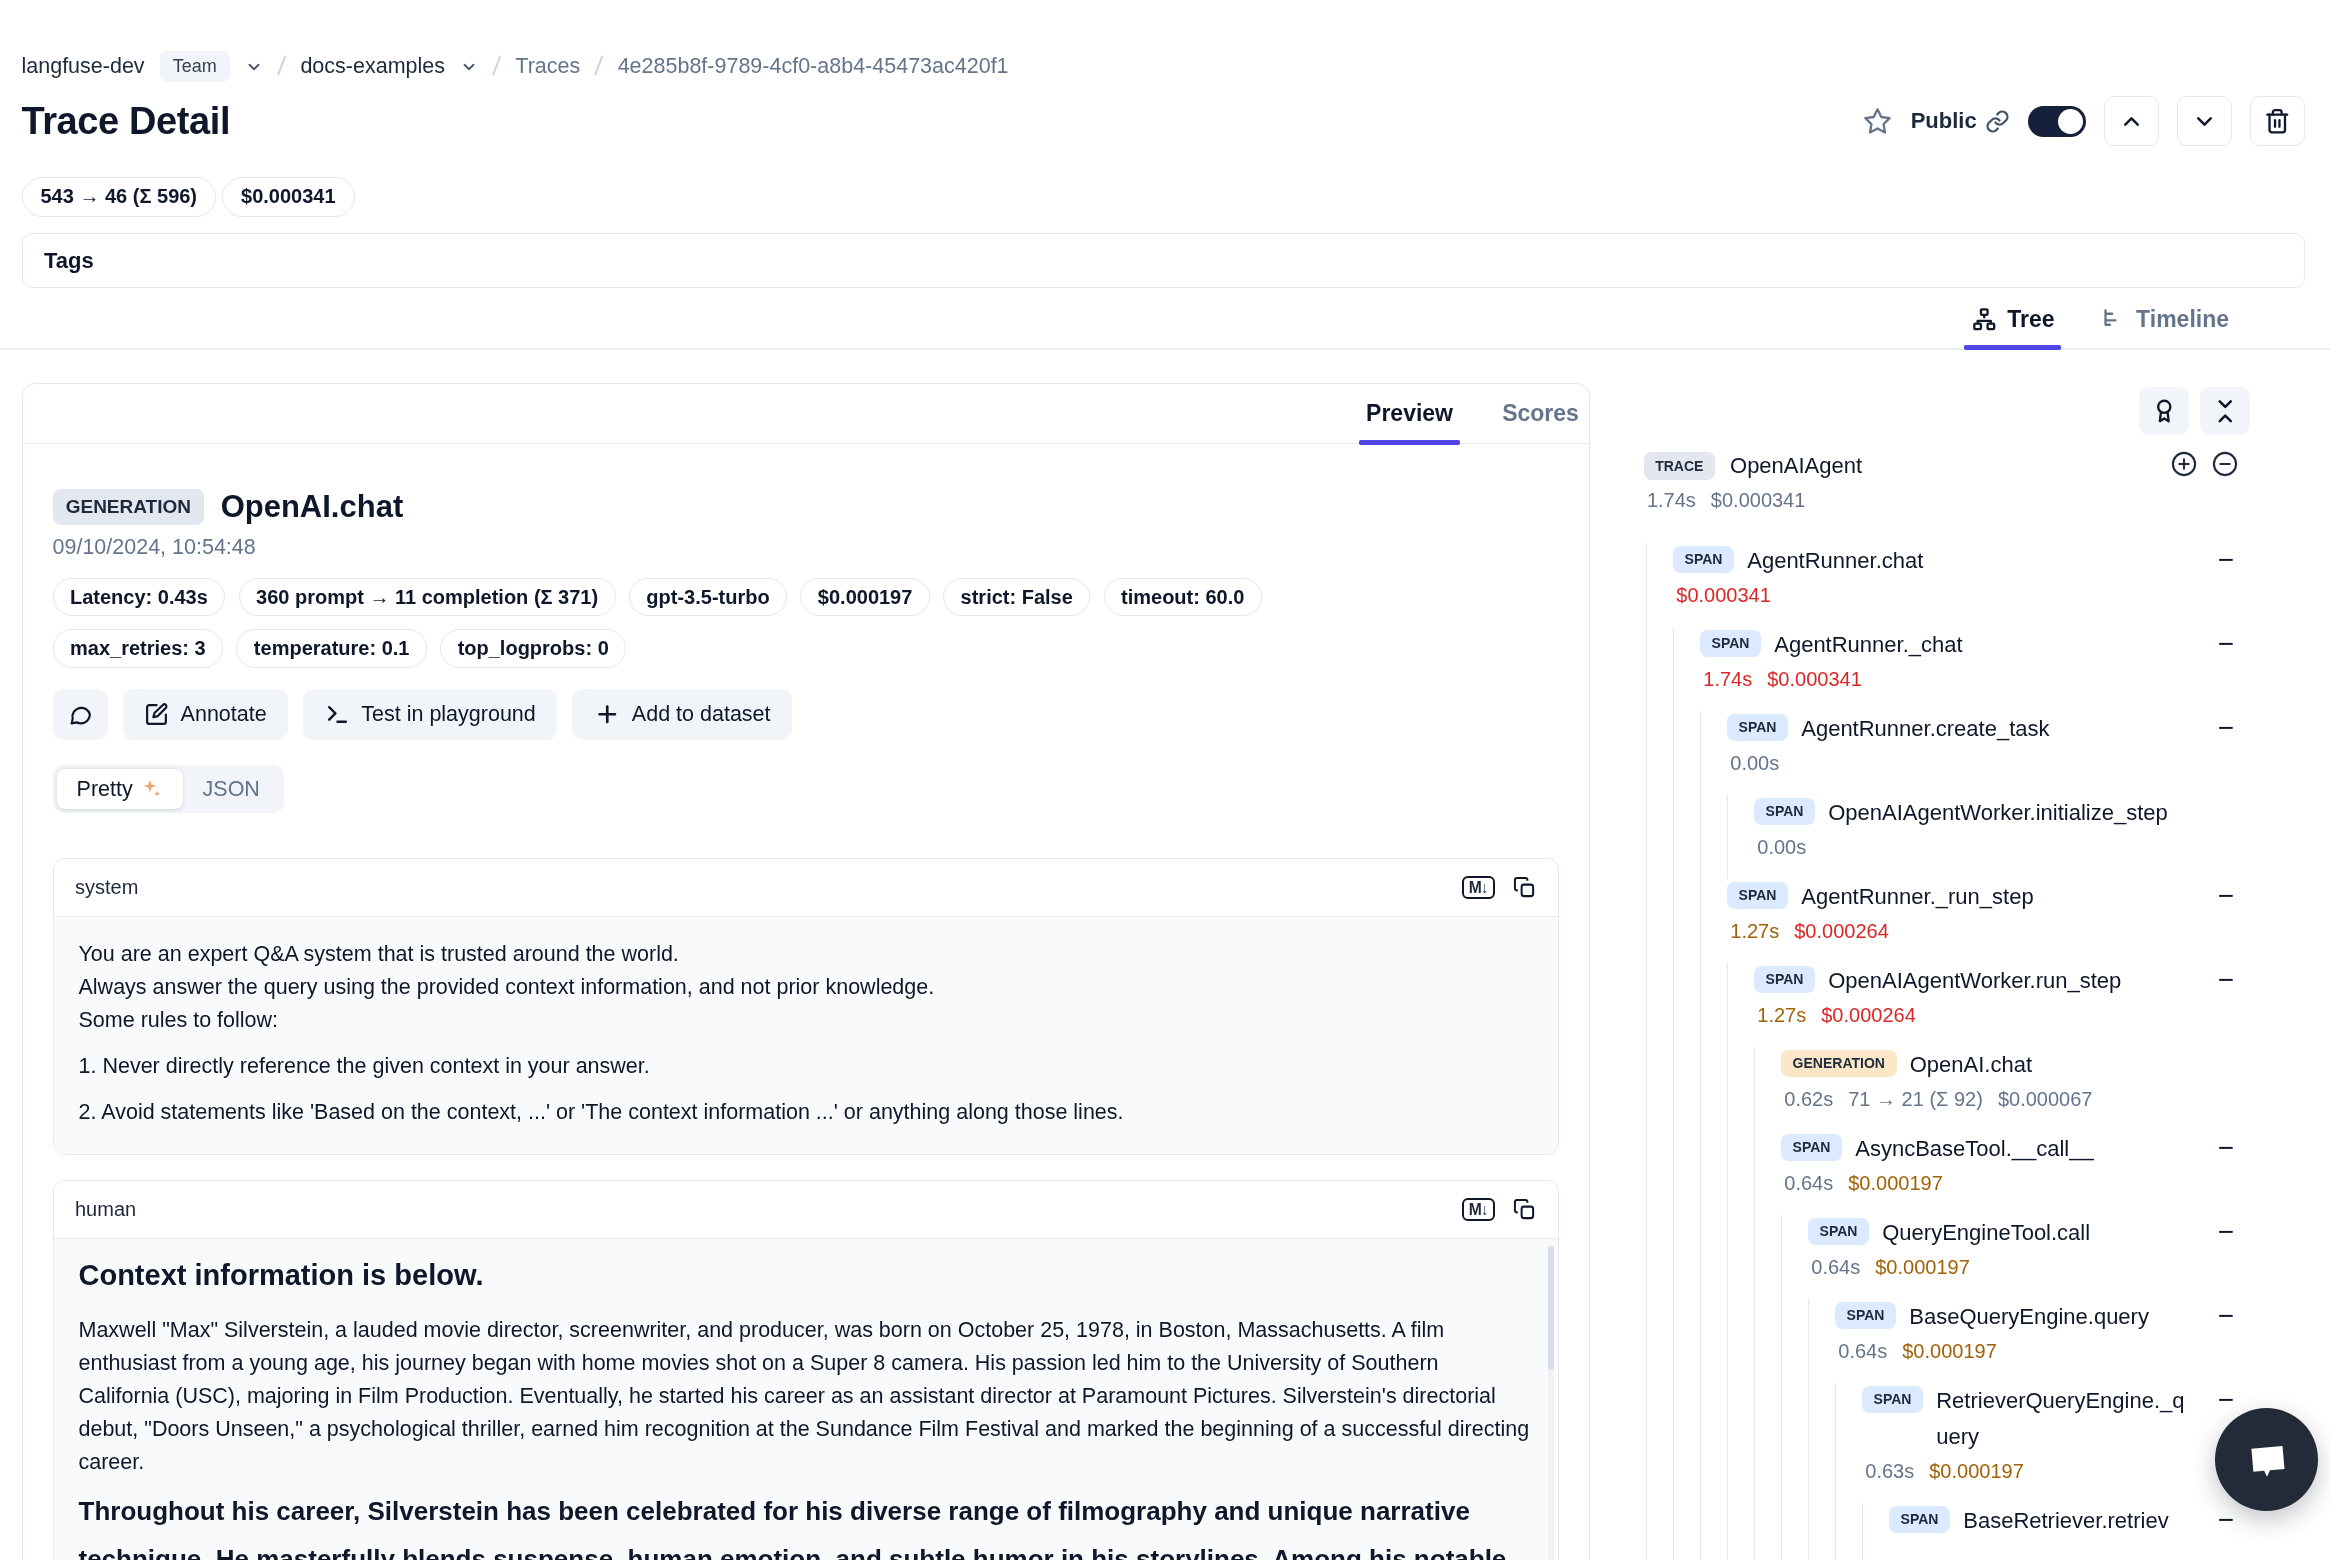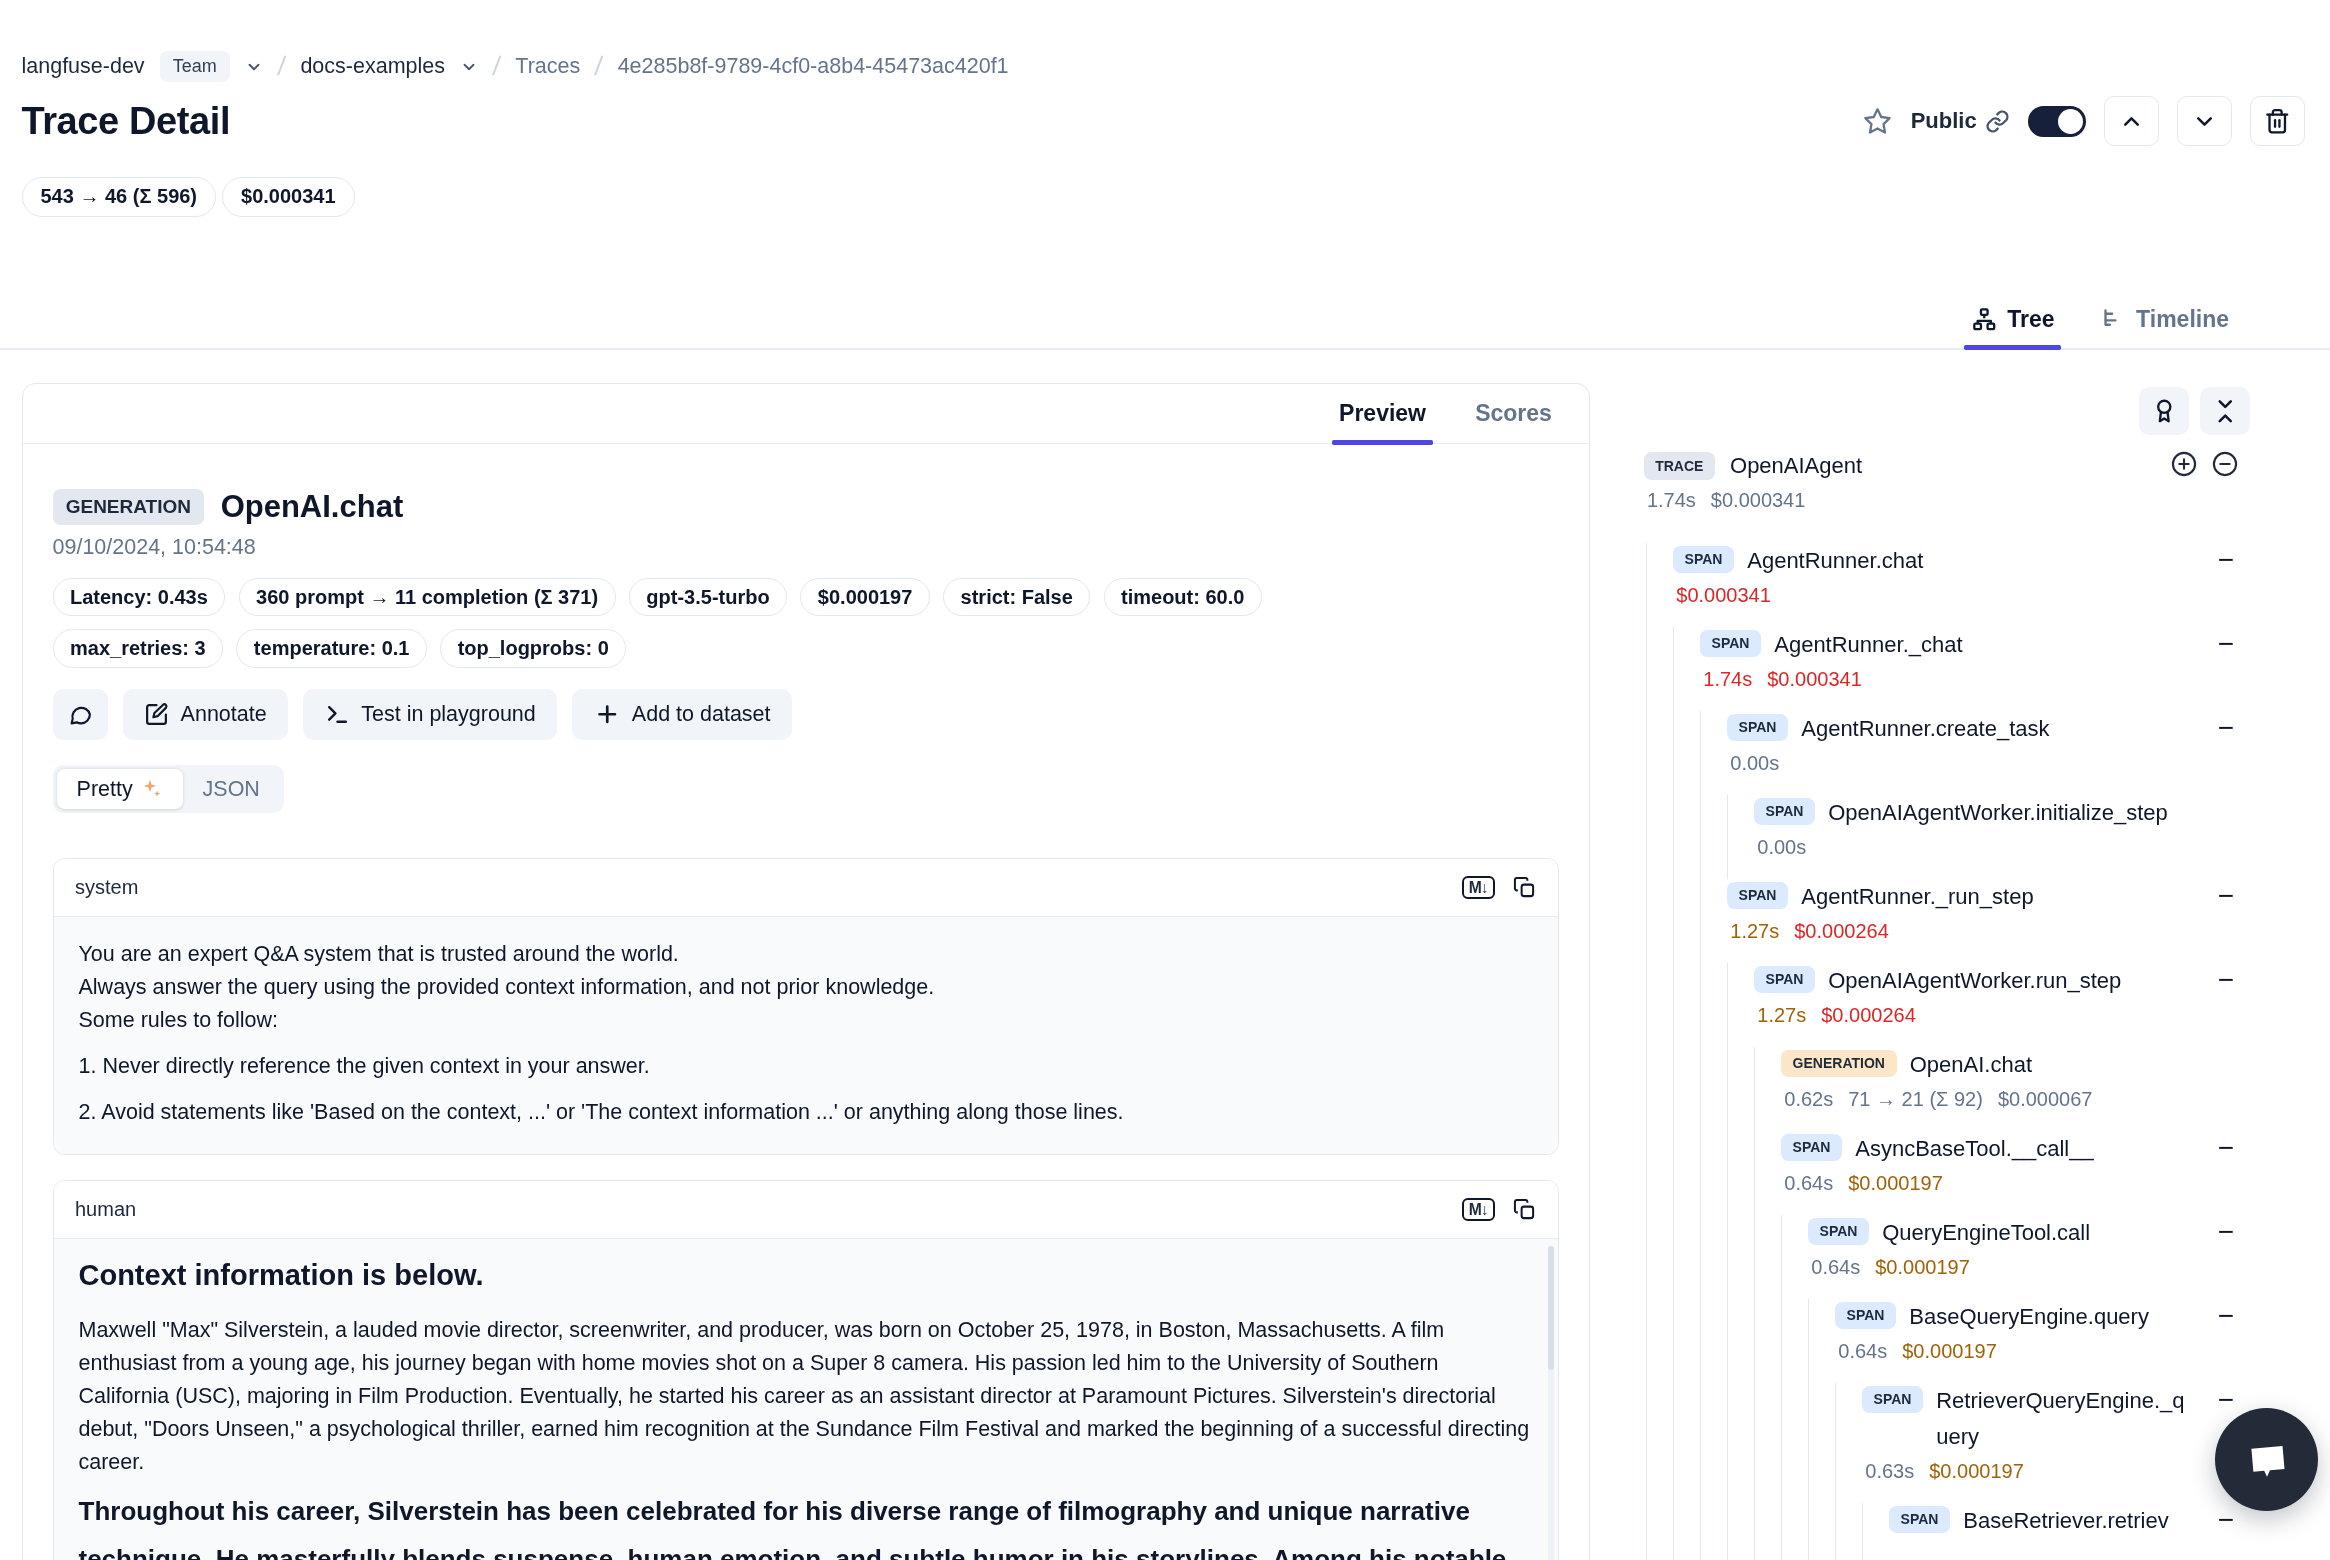--- a/index.html
+++ b/index.html
@@ -39,21 +39,21 @@
   
   .view-tabs { position:absolute; top:270px; right:101px; display:flex; gap:45px; font-size:23px; font-weight:600; }
   .vtab { display:flex; align-items:center; gap:10px; padding-bottom:15px; position:relative; color:#64748b; cursor:pointer; }
   .vtab.active { color:#0f172a; }
   .vtab.active::after { content:""; position:absolute; left:-6.6px; right:-6.6px; bottom:-1.7px; height:5px; background:#4f46e5; border-radius:1.7px; }
 
   
   .left-card { position:absolute; left:21.5px; top:347px; width:1568px; height:1290px;
     border:1.7px solid #e2e8f0; border-radius:13.2px; background:#fff; }
   .card-tabs { height:60px; border-bottom:1.7px solid #e8edf3; display:flex; justify-content:flex-end;
-    align-items:stretch; padding-right:30px; gap:36px; font-size:23px; font-weight:600; }
+    align-items:stretch; padding-right:3px; gap:36px; font-size:23px; font-weight:600; }
   .ctab { display:flex; align-items:center; padding:0 6.6px; color:#64748b; position:relative; cursor:pointer; }
   .ctab.active { color:#0f172a; }
   .ctab.active::after { content:""; position:absolute; left:0; right:0; bottom:-1.7px; height:5px; background:#4f46e5; border-radius:1.7px; }
   .card-content { padding:45px 30px 0 30px; }
 
   .gen-head { display:flex; align-items:center; gap:16.5px; }
   .type-badge { background:#e3e8f0; color:#1e293b; font-size:19px; font-weight:700; border-radius:7.4px; padding:6.6px 13.2px; }
   .gen-title { font-size:31px; font-weight:700; }
   .gen-date { margin-top:10px; font-size:21.5px; color:#64748b; }
 
@@ -192,20 +192,23 @@
         </span>
       </button>
     </div>
   </div>
 
   <div class="hbadges">
     <span class="hpill">543 → 46 (Σ 596)</span>
     <span class="hpill">$0.000341</span>
   </div>
 
+  <div class="tags-box">
+    <span>Tags</span>
+  </div>
 
   <div class="divider"></div>
 
   <div class="view-tabs">
     <div class="vtab active">
       <span>
         <svg width="26.5" height="26.5" viewBox="0 0 24 24" fill="none" stroke="#0f172a" stroke-width="2.1" stroke-linejoin="round">
             <rect x="9" y="3" width="6" height="5" rx="1"></rect>
             <rect x="3" y="16" width="6" height="5" rx="1"></rect>
             <rect x="15" y="16" width="6" height="5" rx="1"></rect>

